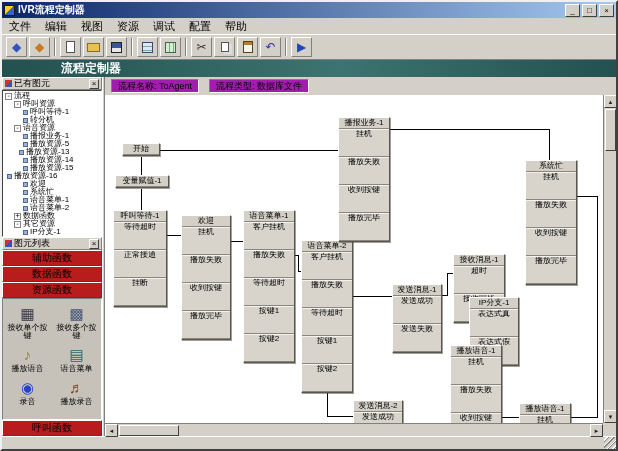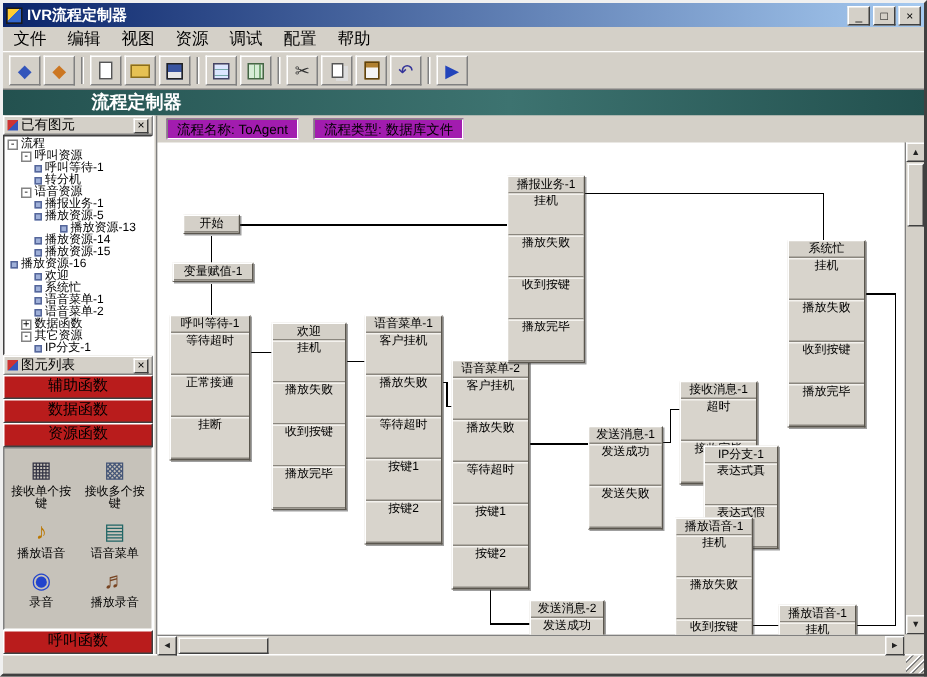--- a/index.html
+++ b/index.html
@@ -179,21 +179,21 @@
               <span class="tree-label">语音资源</span>
             </div>
             <div class="tree-row" style="padding-left: 20px;">
               <span class="leafdot"></span>
               <span class="tree-label">播报业务-1</span>
             </div>
             <div class="tree-row" style="padding-left: 20px;">
               <span class="leafdot"></span>
               <span class="tree-label">播放资源-5</span>
             </div>
-            <div class="tree-row" style="padding-left: 16px; margin-left: 21px;">
+            <div class="tree-row" style="padding-left: 16px;">
               <span class="leafdot"></span>
               <span class="tree-label">播放资源-13</span>
             </div>
             <div class="tree-row" style="padding-left: 20px;">
               <span class="leafdot"></span>
               <span class="tree-label">播放资源-14</span>
             </div>
             <div class="tree-row" style="padding-left: 20px;">
               <span class="leafdot"></span>
               <span class="tree-label">播放资源-15</span>

